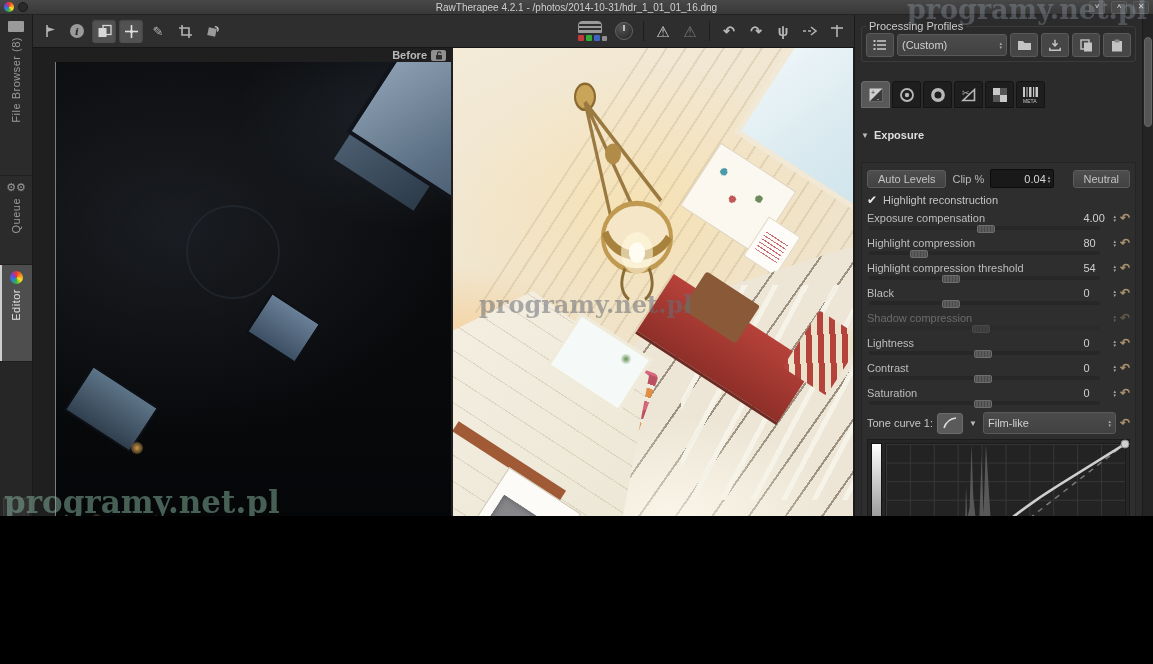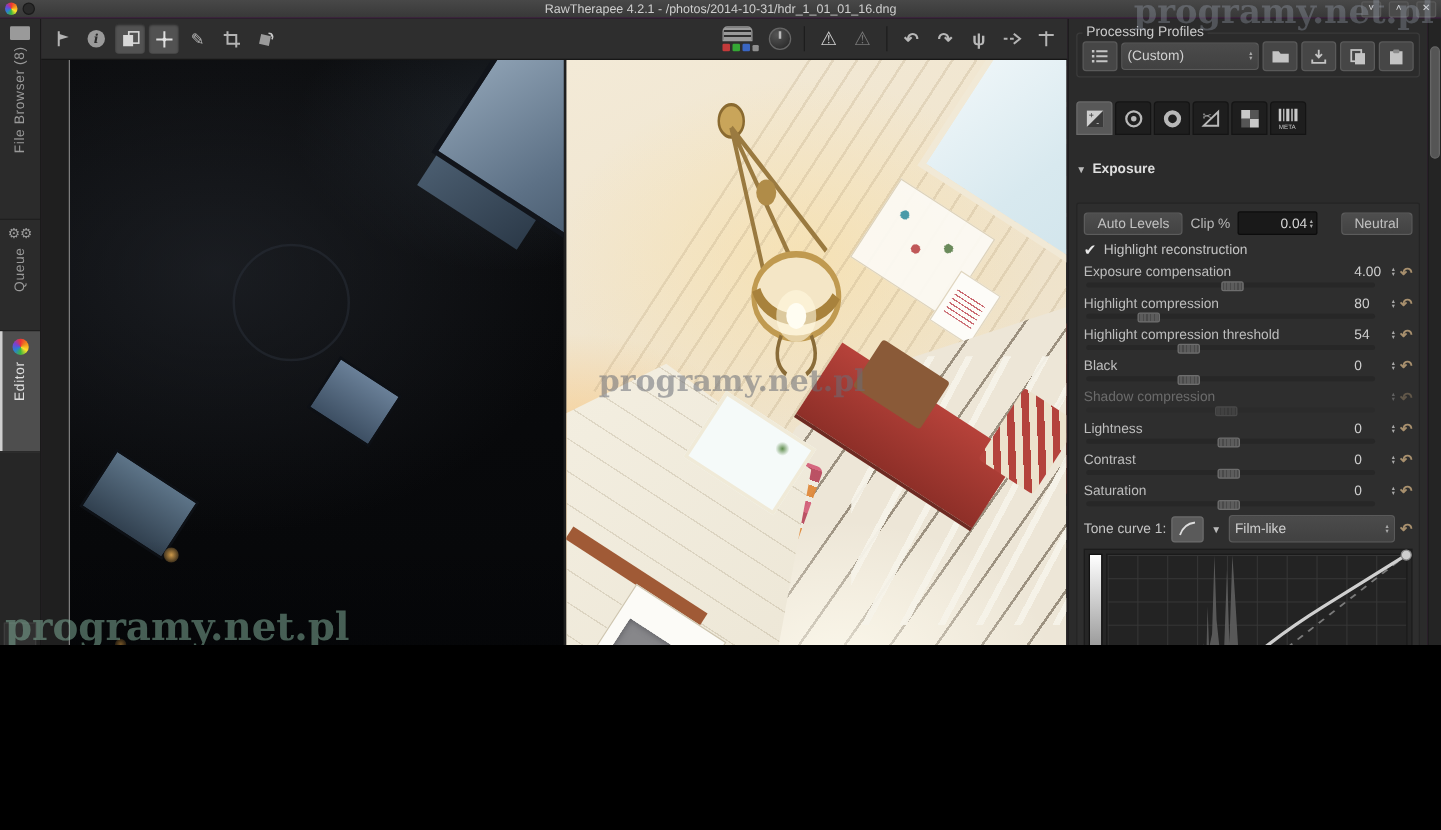--- a/index.html
+++ b/index.html
@@ -1,18 +1,18 @@
 <!DOCTYPE html>
 <html><head>
 <meta charset="utf-8">
 <style>
   html,body{margin:0;padding:0;background:#000;}
   .screen{position:relative;width:1153px;height:516px;overflow:hidden;
     font-family:"Liberation Sans",sans-serif;font-size:11px;color:#b8b8b8;
-    background:#701a75;-webkit-font-smoothing:antialiased;}
+    background:#7f1d1d;-webkit-font-smoothing:antialiased;}
   
   .titlebar{position:relative;height:14px;background:linear-gradient(#484848,#383838);
     display:flex;align-items:center;padding:0 4px;border-bottom:1px solid #222;}
   .colorwheel{width:10px;height:10px;border-radius:50%;
     background:conic-gradient(#e33,#ee8b1c,#ffe12b,#3db53d,#2a7fd4,#7a3fd4,#e33);margin-right:4px;}
   .appdot{width:8px;height:8px;border-radius:50%;background:#2a2a2a;border:1px solid #1a1a1a;}
   .win-title{position:absolute;left:0;right:0;text-align:center;font-size:10px;color:#cfcfcf;}
   .winbtns{margin-left:auto;display:flex;gap:6px;z-index:5;}
   .winbtn{width:14px;height:11px;display:grid;place-items:center;font-size:8px;color:#ddd;
     background:#4a4a4a;border-radius:2px;border:1px solid #5a5a5a;line-height:1;}
@@ -342,20 +342,29 @@
         <span class="tbtn">
           <svg class="ic" width="14" height="14" viewBox="0 0 14 14">
             <line x1="7" y1="1" x2="7" y2="13" stroke="#b4b4b4" stroke-width="1.6"></line>
             <line x1="1" y1="4" x2="13" y2="4" stroke="#b4b4b4" stroke-width="1.6"></line>
           </svg>
         </span>
       </div>
 
       <div class="preview">
         <div class="pane pane-before">
+          <div class="pane-h">
+            <span>Before</span>
+            <span class="lockbtn">
+              <svg class="ic" width="10" height="9" viewBox="0 0 10 9">
+                <rect x="2" y="4" width="6" height="4.5" rx="0.8" fill="#2d2d2d"></rect>
+                <path d="M3.5 4 V2.6 a1.7 1.7 0 0 1 3.4 0" fill="none" stroke="#2d2d2d" stroke-width="1.1"></path>
+              </svg>
+            </span>
+          </div>
           <div class="photo photo-before">
             <div class="bp-base"></div>
             <div class="bp-win1b"></div>
             <div class="bp-win1"></div>
             <div class="bp-win2"></div>
             <div class="bp-win3"></div>
             <div class="bp-chand"></div>
             <div class="bp-glow1"></div>
             <div class="bp-glow2"></div>
             <div class="bp-dim"></div>

